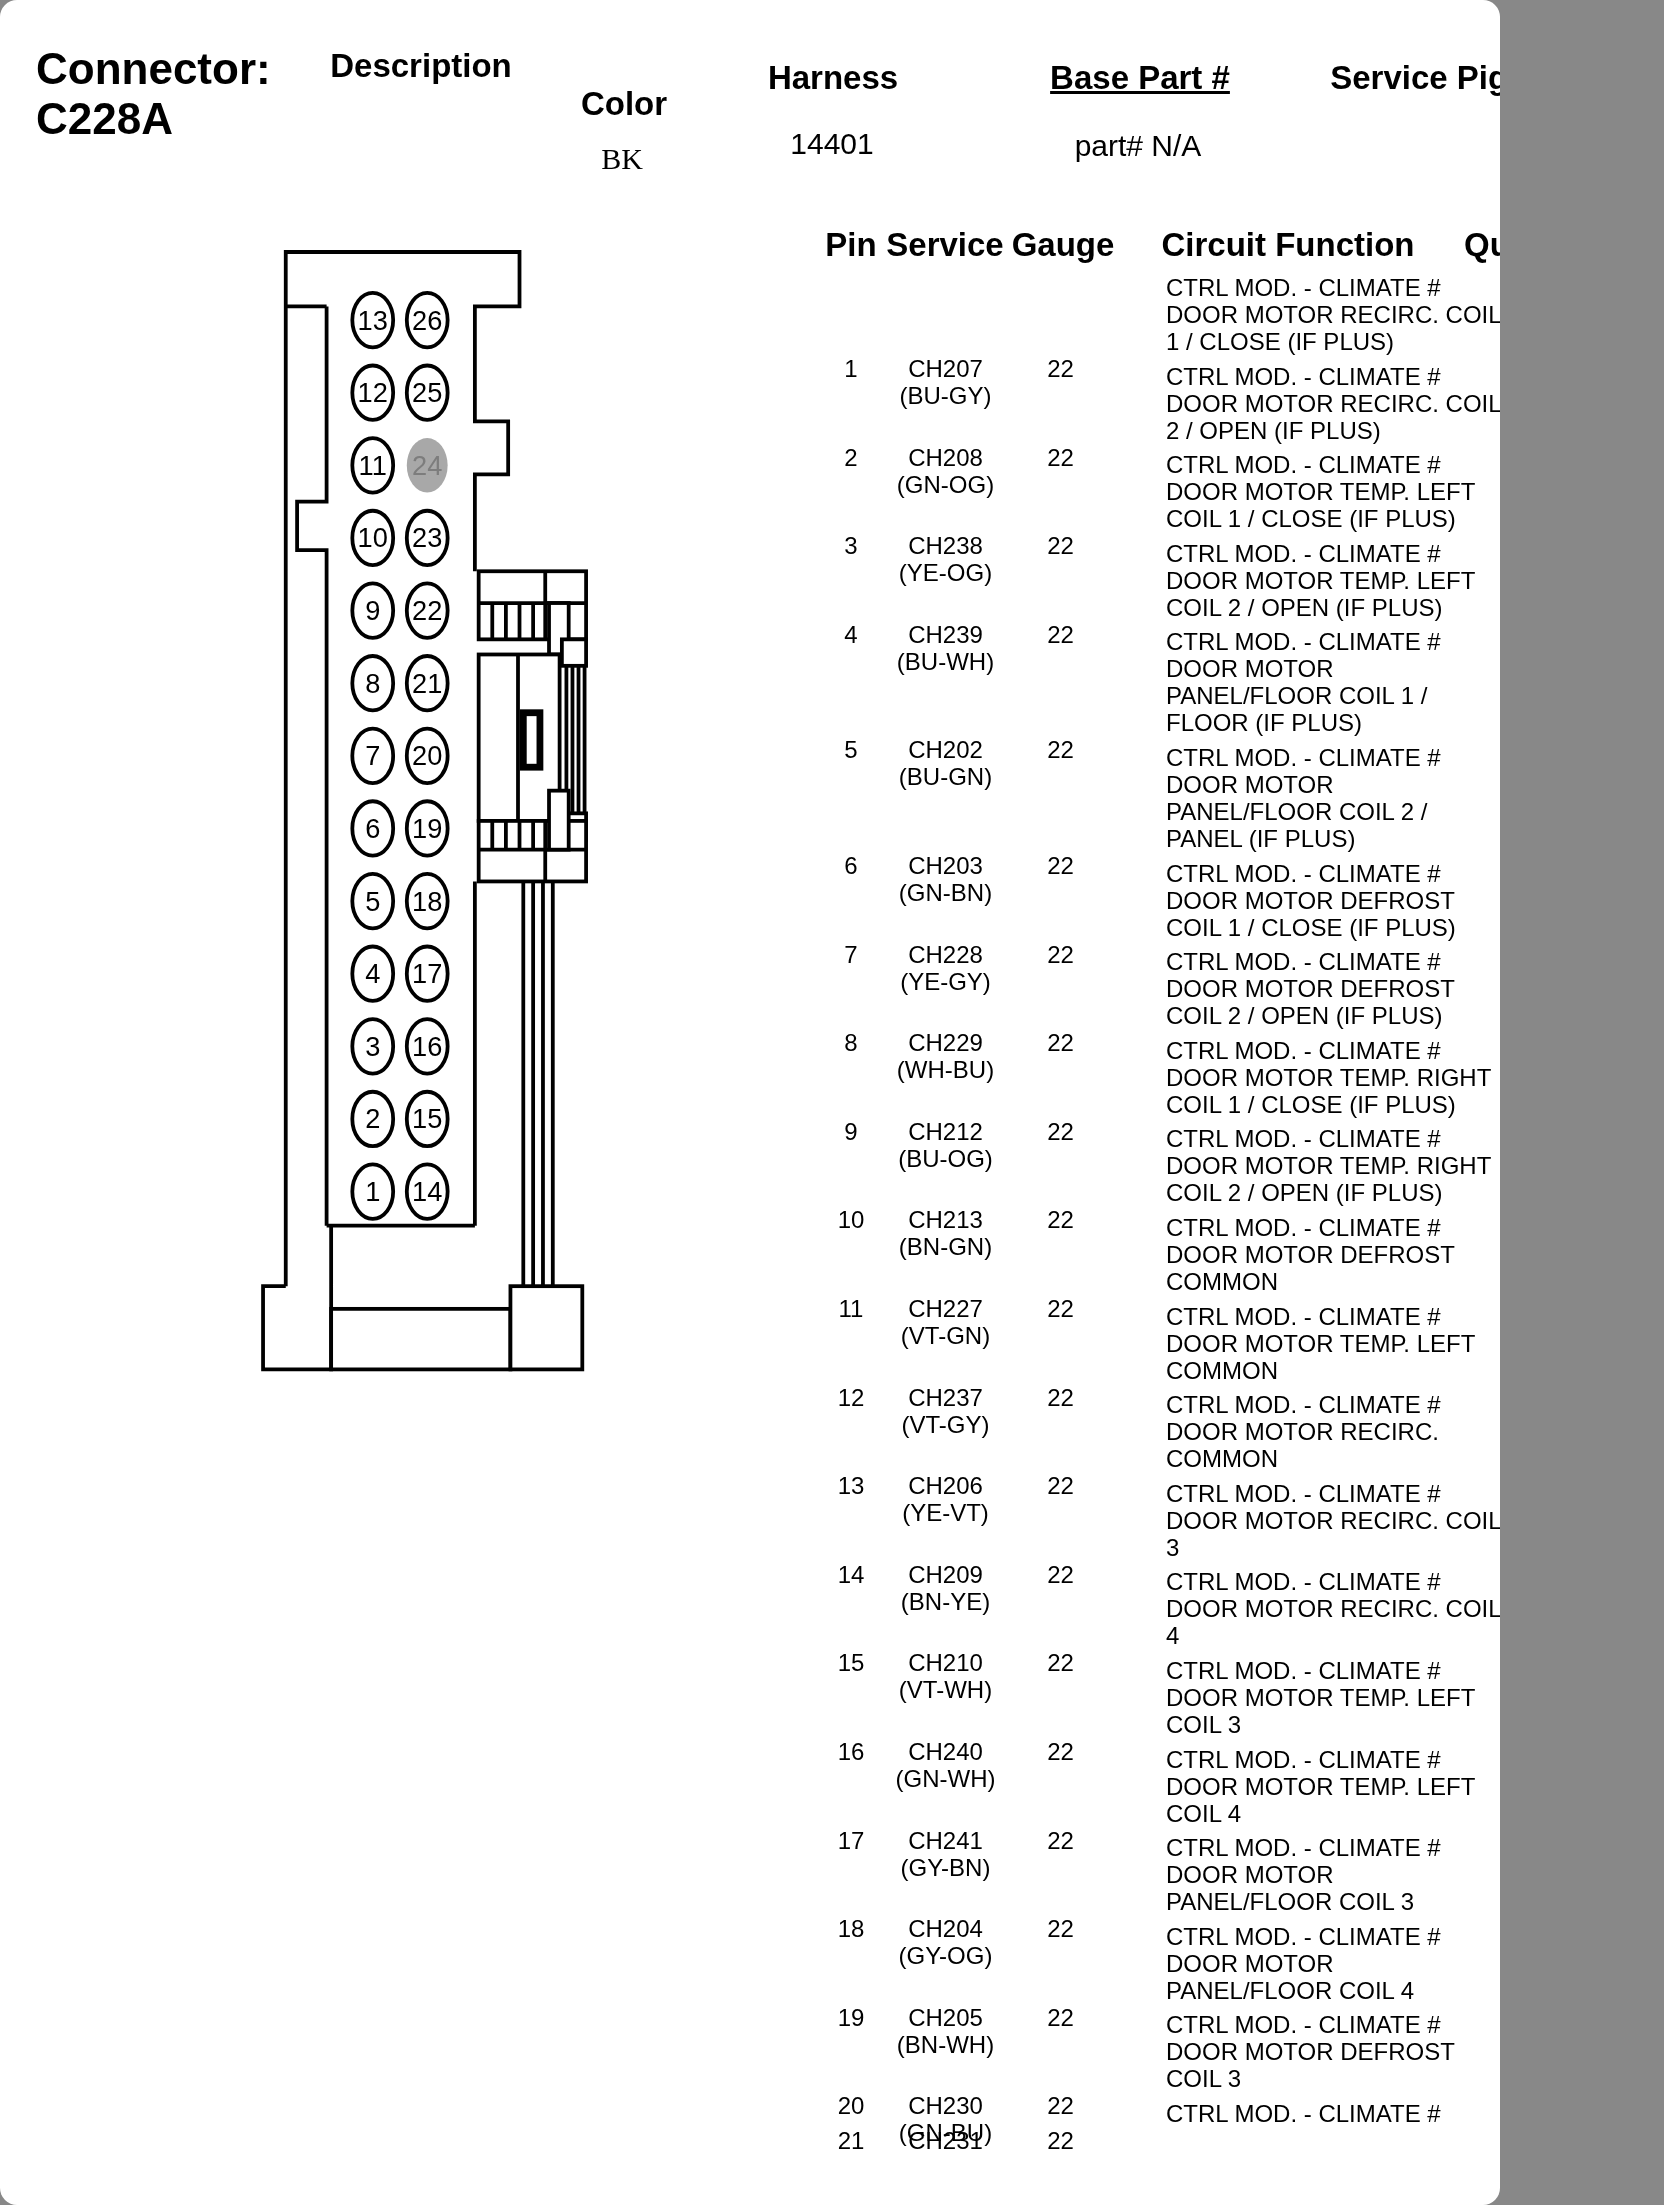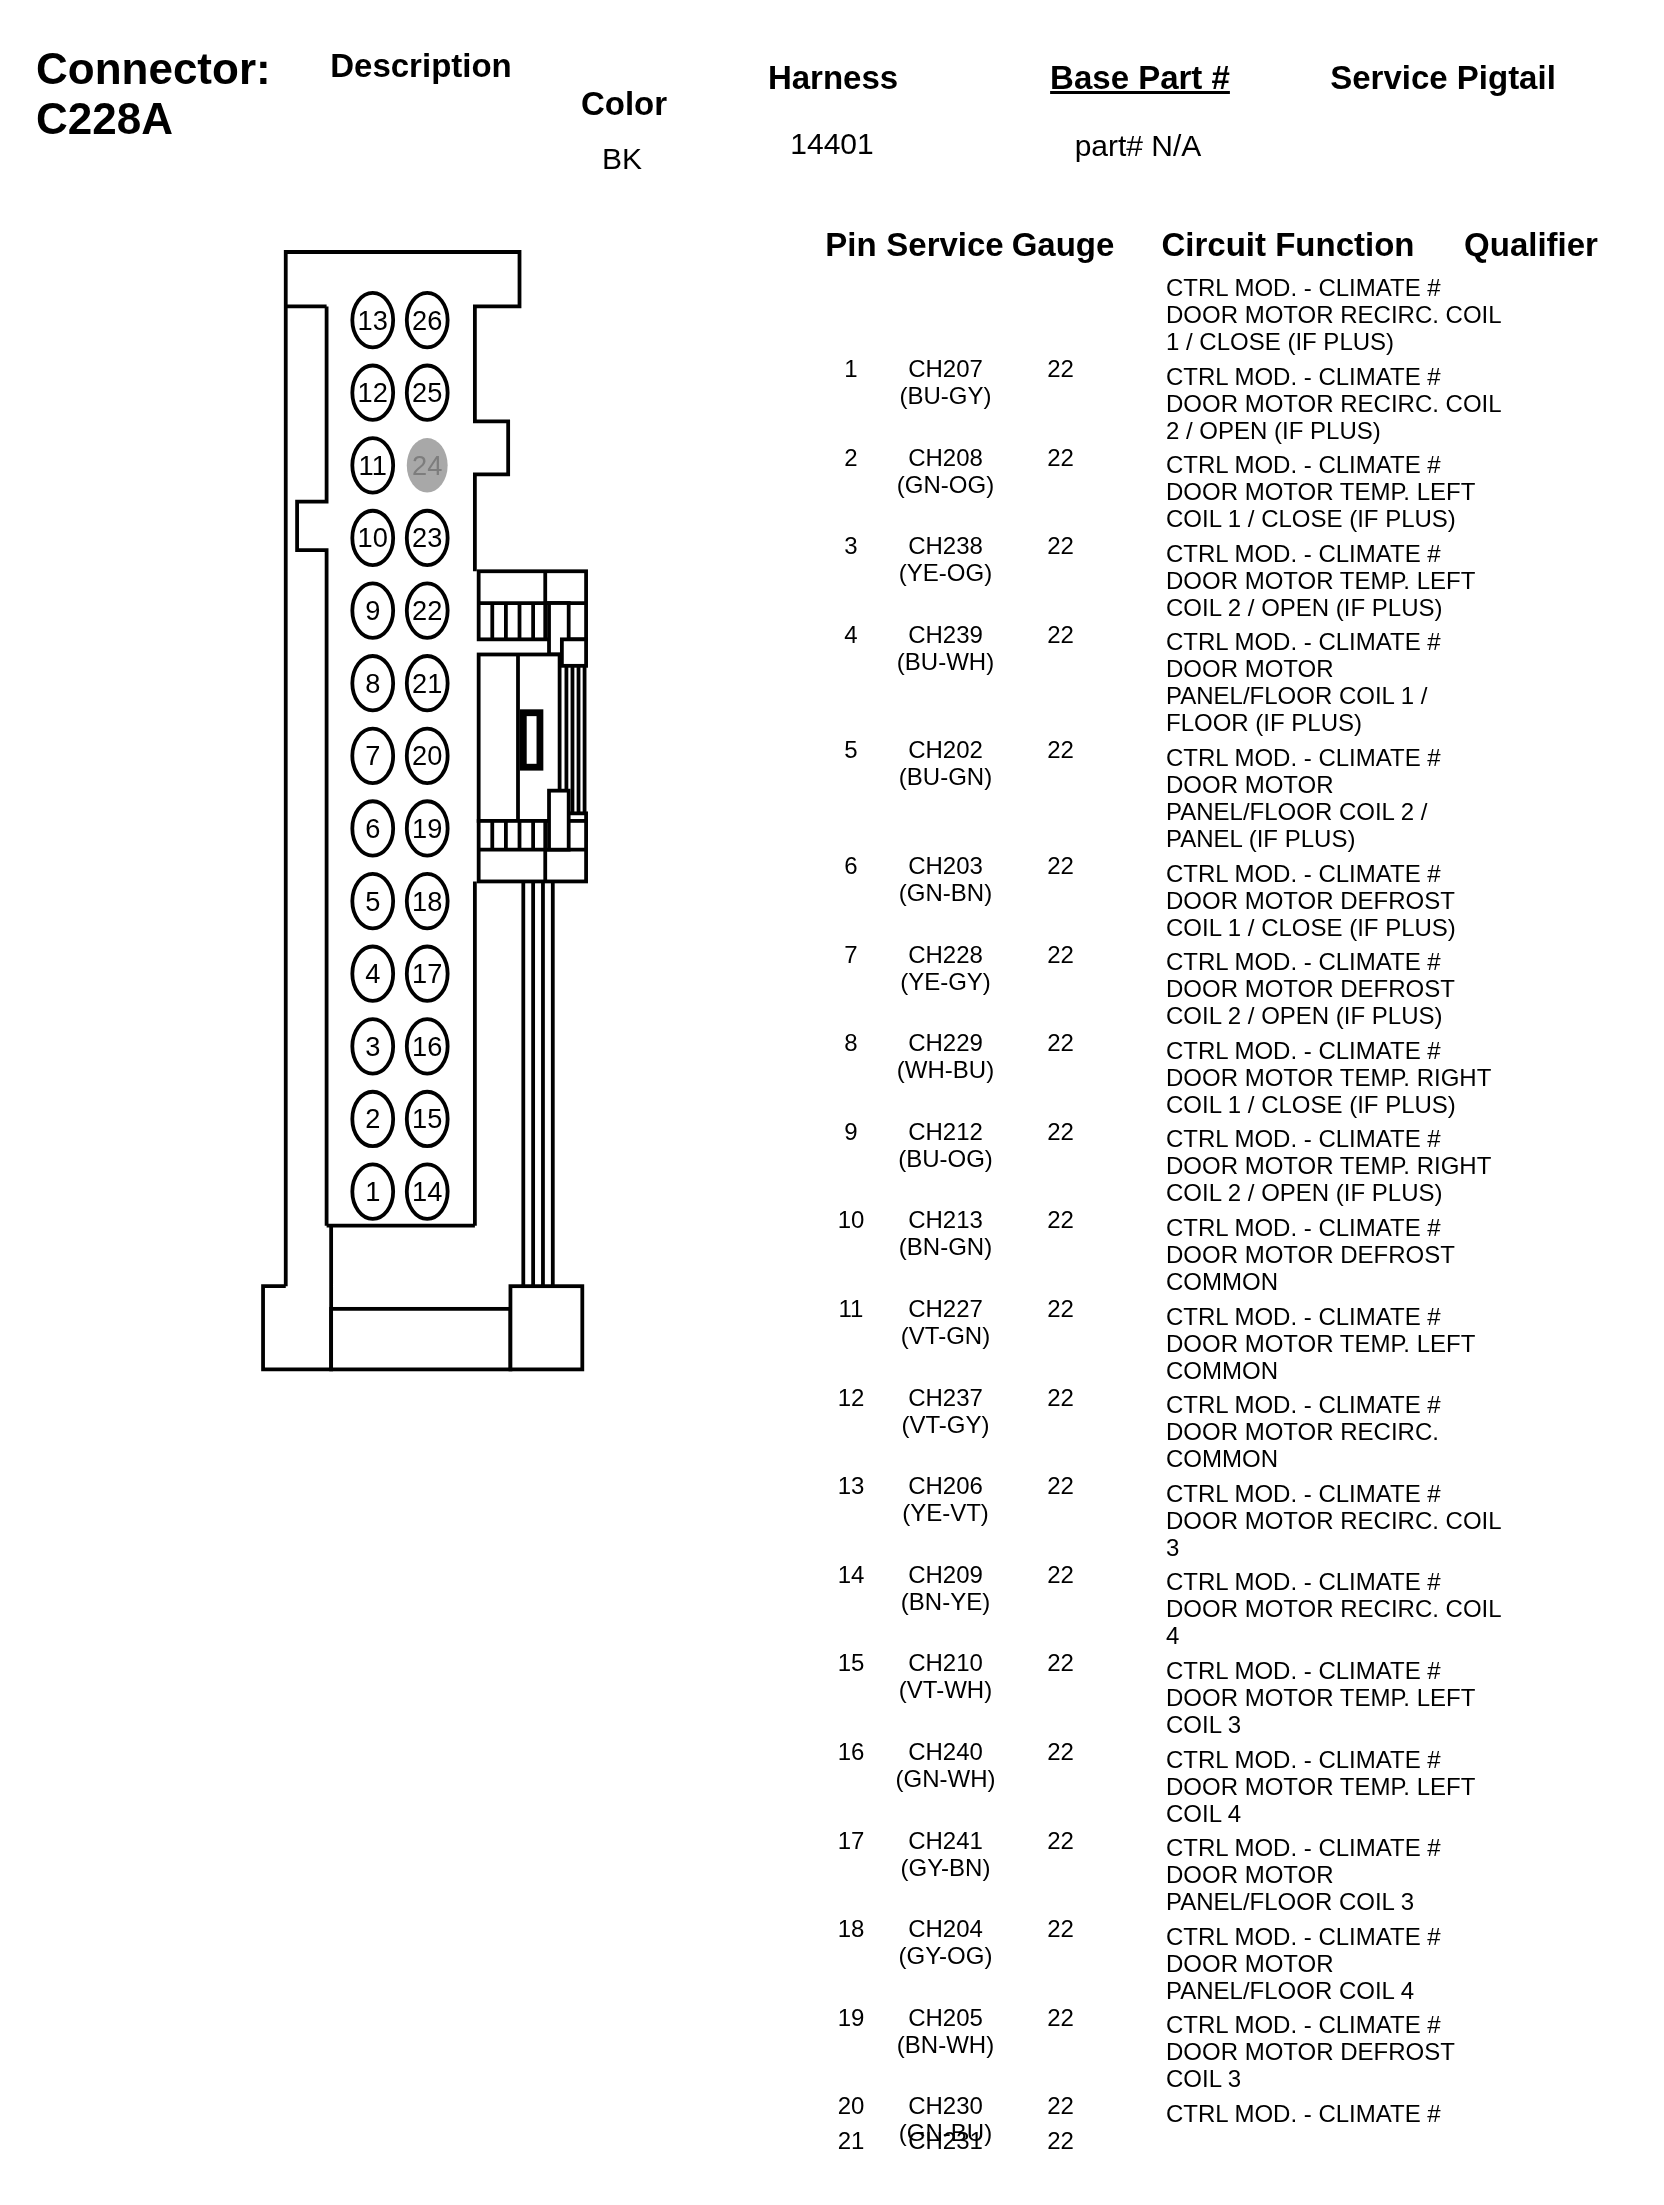--- a/index.html
+++ b/index.html
@@ -1,18 +1,18 @@
 <!DOCTYPE html>
 <html style="font-size:12px"><head>
 <meta charset="utf-8">
 <style>
   html,body{margin:0;padding:0;background:#888;}
   .page{
-    position:relative;width:1664px;height:2205px;background:#ffffff;
-    font-family:"Liberation Sans", sans-serif;color:#000;overflow:hidden;
+    position:relative;width:1500px;height:2205px;background:#ffffff;
+    font-family:"Liberation Sans", sans-serif;color:#000;overflow:hidden;border-radius:17px;
   }
   .abs{position:absolute;}
   
   .conn-title{left:36px;top:44px;font-size:44px;font-weight:bold;line-height:50px;white-space:pre-line;}
   .hdr-label{font-weight:bold;font-size:33px;transform:translateX(-50%);white-space:nowrap;}
   .hdr-value{font-size:30px;transform:translateX(-50%);white-space:nowrap;text-align:center;}
   .hdr-value.multi{white-space:pre-line;line-height:53px;}
   
   .tbl{left:817px;top:226px;width:847px;}
   .tbl-head{position:relative;height:47px;font-weight:bold;font-size:33px;}
@@ -34,21 +34,21 @@
 <body>
 
 <div class="page">
 
   <div class="abs conn-title"><span>Connector:</span>
 <span>C228A</span></div>
 
   <div class="abs hdr-label" style="left:421px;top:47px;">Description</div>
 
   <div class="abs hdr-label" style="left:624px;top:85px;">Color</div>
-  <div class="abs hdr-value" style="left:622px;top:142px;">BK</div>
+  <div class="abs hdr-value" style="left:622px;top:142px;font-family:Liberation Serif, serif;">BK</div>
 
   <div class="abs hdr-label" style="left:833px;top:59px;">Harness</div>
   <div class="abs hdr-value" style="left:832px;top:127px;">14401</div>
 
   <div class="abs hdr-label" style="left:1140px;top:59px;text-decoration:underline;">Base Part #</div>
   <div class="abs hdr-value" style="left:1138px;top:129px;">part# N/A</div>
 
   <div class="abs hdr-label" style="left:1443px;top:59px;">Service Pigtail</div>
 
   <div class="abs diagram">

